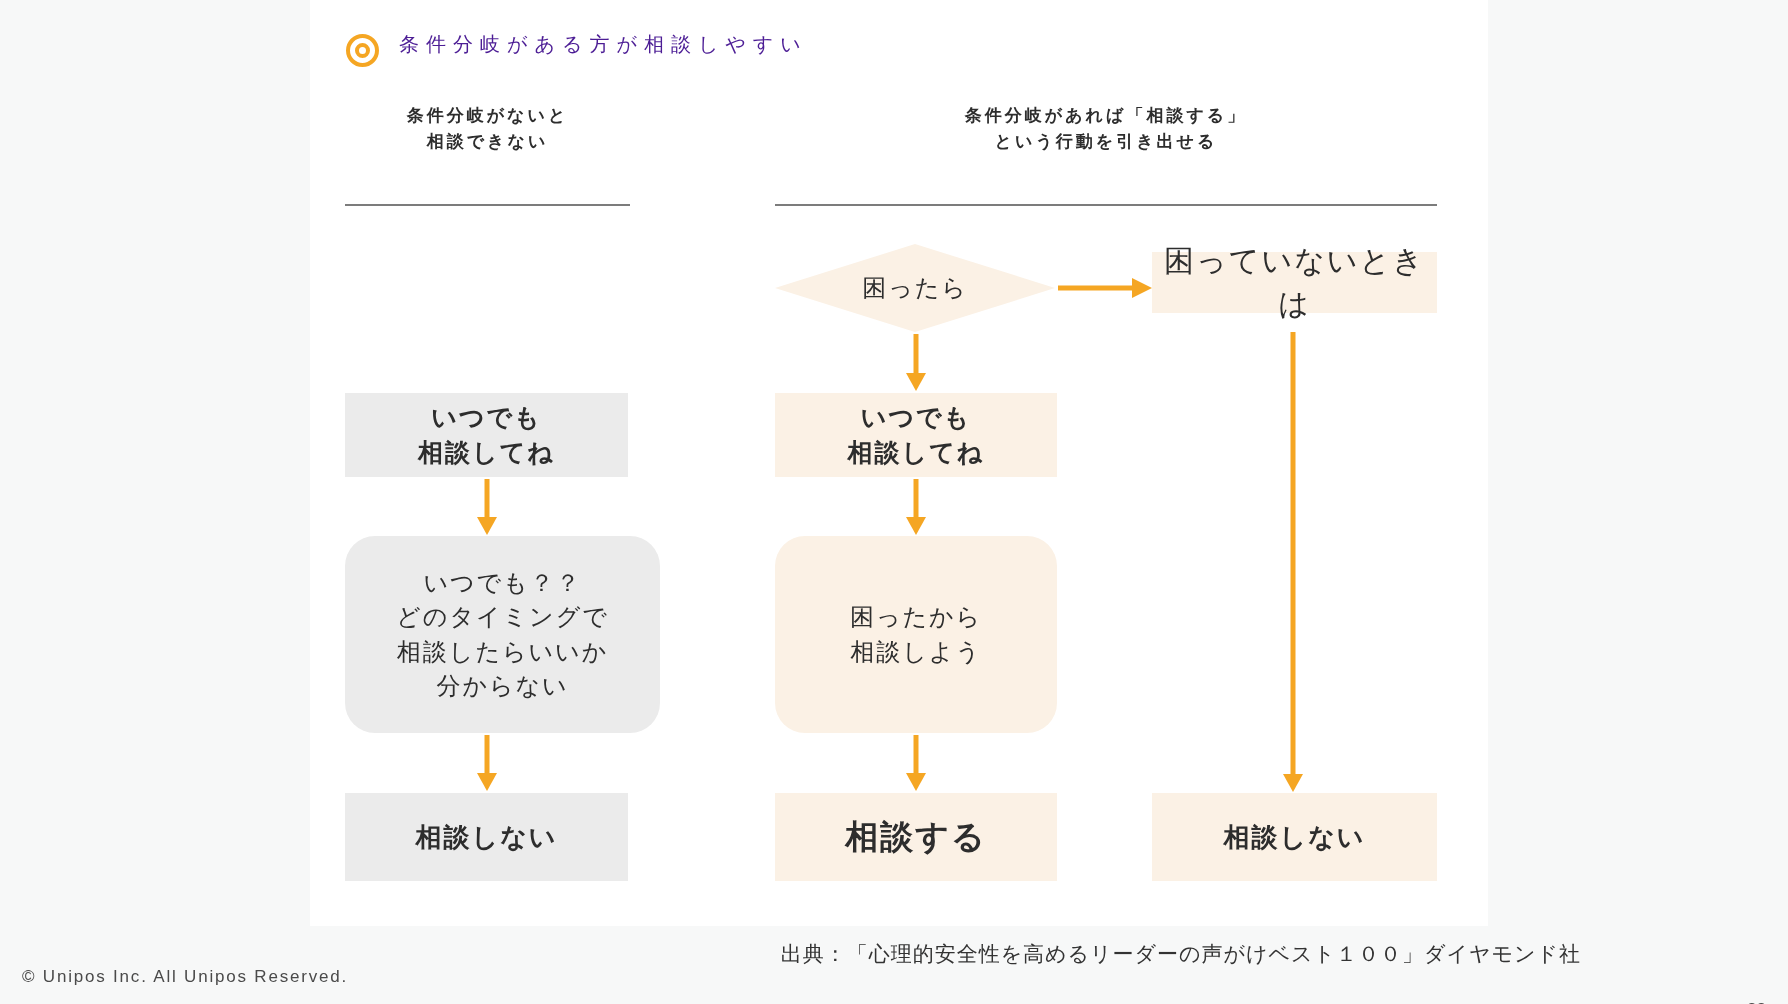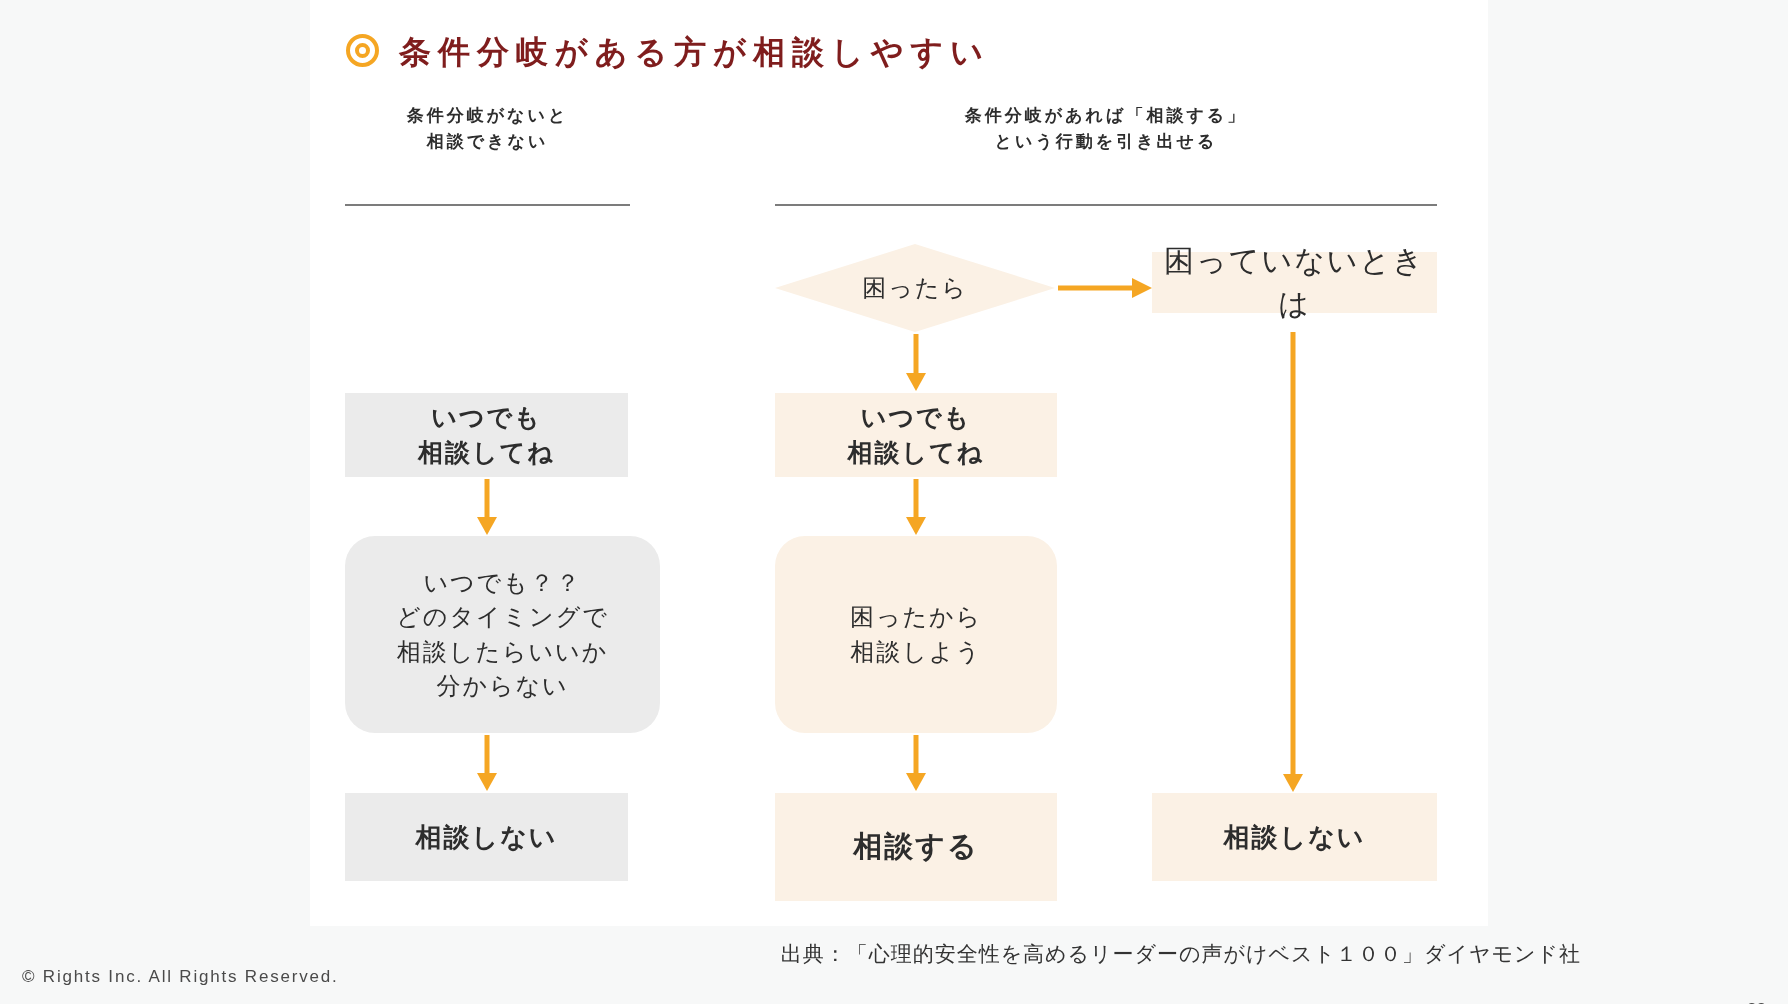--- a/index.html
+++ b/index.html
@@ -27,21 +27,21 @@
     width: 33px; height: 33px;
     border: 4px solid #F5A623; border-radius: 50%;
     display: flex; align-items: center; justify-content: center;
   }
   .title-icon .inner-ring {
     width: 15px; height: 15px;
     border: 4px solid #F5A623; border-radius: 50%;
   }
   .slide-title {
     position: absolute; left: 399px; top: 31px;
-    font-size: 32px; font-weight: bold; color: #7f1d1d;
+    font-size: 20px; font-weight: normal; color: #4c1d95;
     letter-spacing: 7px; white-space: nowrap;
   }
   
   .col-header {
     position: absolute; top: 103px;
     font-size: 17px; font-weight: bold; color: #2d2d2d;
     letter-spacing: 3px; line-height: 1.5;
     text-align: center; white-space: pre-line;
   }
   .col-header.left  { left: 345px; width: 285px; }
@@ -61,21 +61,21 @@
   .gray  { background: #ebebeb; }
   .cream { background: #fbf1e5; }
   .rounded { border-radius: 30px; }
   .bold { font-weight: bold; }
 
   .box-always-left  { left: 345px; top: 393px; width: 283px; height: 84px; font-size: 25px; }
   .box-always-mid   { left: 775px; top: 393px; width: 282px; height: 84px; font-size: 25px; }
   .box-confusion    { left: 345px; top: 536px; width: 315px; height: 197px; font-size: 24px; }
   .box-reason       { left: 775px; top: 536px; width: 282px; height: 197px; font-size: 24px; }
   .box-result-left  { left: 345px; top: 793px; width: 283px; height: 88px; font-size: 26px; }
-  .box-result-mid   { left: 775px; top: 793px; width: 282px; height: 108px; font-size: 29px; }
+  .box-result-mid   { left: 775px; top: 793px; width: 282px; height: 88px; font-size: 33px; }
   .box-not-troubled { left: 1152px; top: 252px; width: 285px; height: 61px; font-size: 30px; }
   .box-result-right { left: 1152px; top: 793px; width: 285px; height: 88px; font-size: 26px; }
 
   .diamond {
     left: 775px; top: 244px; width: 280px; height: 88px;
     font-size: 24px;
     clip-path: polygon(50% 0%, 100% 50%, 50% 100%, 0% 50%);
   }
   
   .arrow { position: absolute; }
@@ -173,15 +173,15 @@
   <svg class="arrow" style="left:1058px; top:276px;" width="94" height="24" viewBox="0 0 94 24">
     <line x1="0" y1="12" x2="76" y2="12" stroke="#F5A623" stroke-width="5"></line>
     <polygon points="74,2 74,22 94,12" fill="#F5A623"></polygon>
   </svg>
   <svg class="arrow" style="left:1280px; top:332px;" width="26" height="460" viewBox="0 0 26 460">
     <line x1="13" y1="0" x2="13" y2="444" stroke="#F5A623" stroke-width="5"></line>
     <polygon points="3,442 23,442 13,460" fill="#F5A623"></polygon>
   </svg>
 
   <div class="source-text">出典：「心理的安全性を高めるリーダーの声がけベスト１００」ダイヤモンド社</div>
-  <div class="copyright-text">© Rights Inc. All Rights Reserved.</div>
+  <div class="copyright-text">© Unipos Inc. All Unipos Reserved.</div>
   <div class="page-number">22</div>
 </div>
 
 </body></html>

